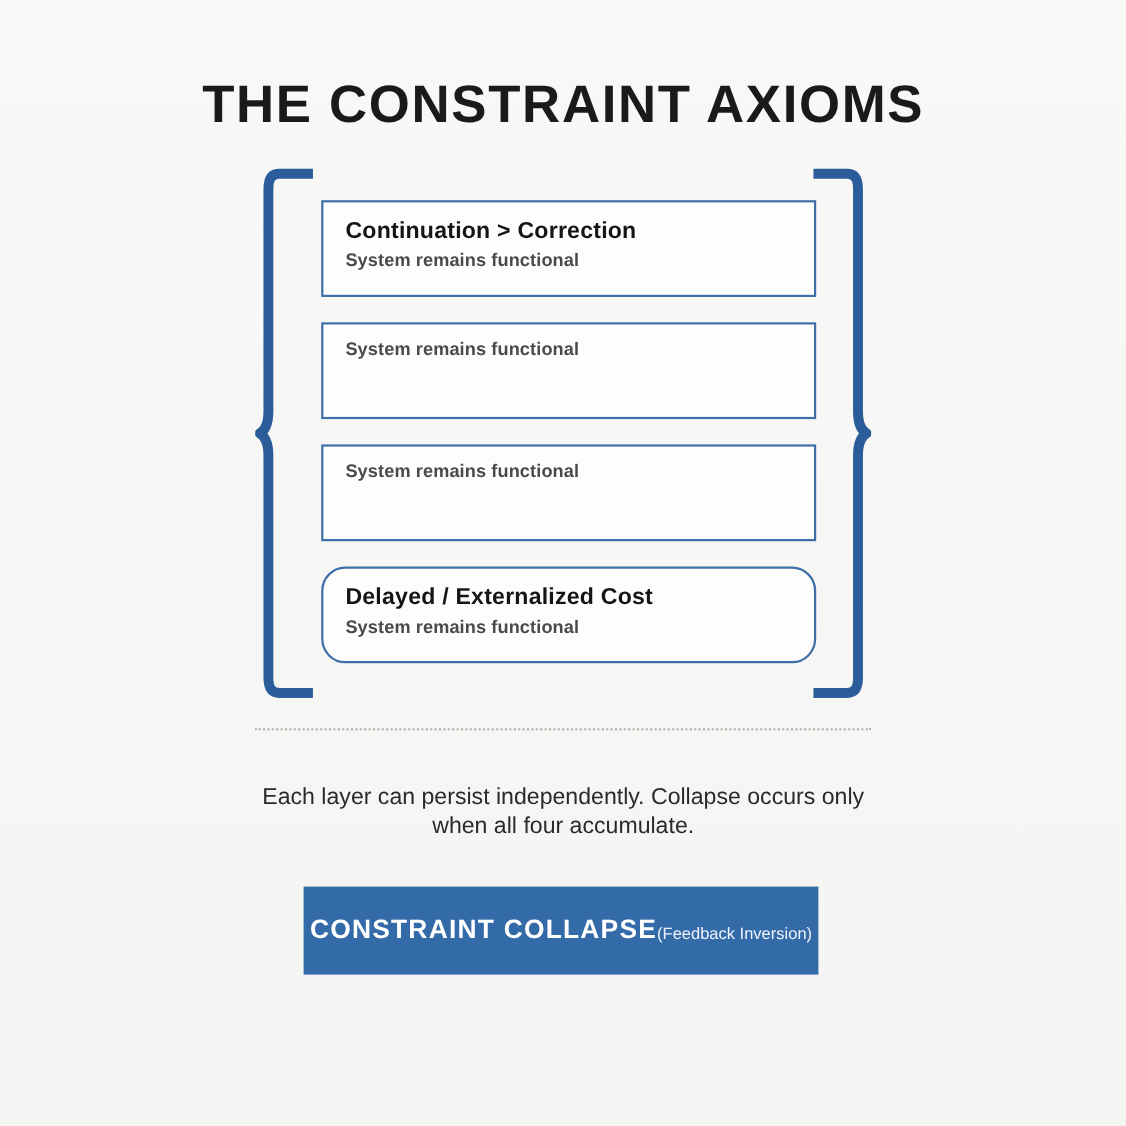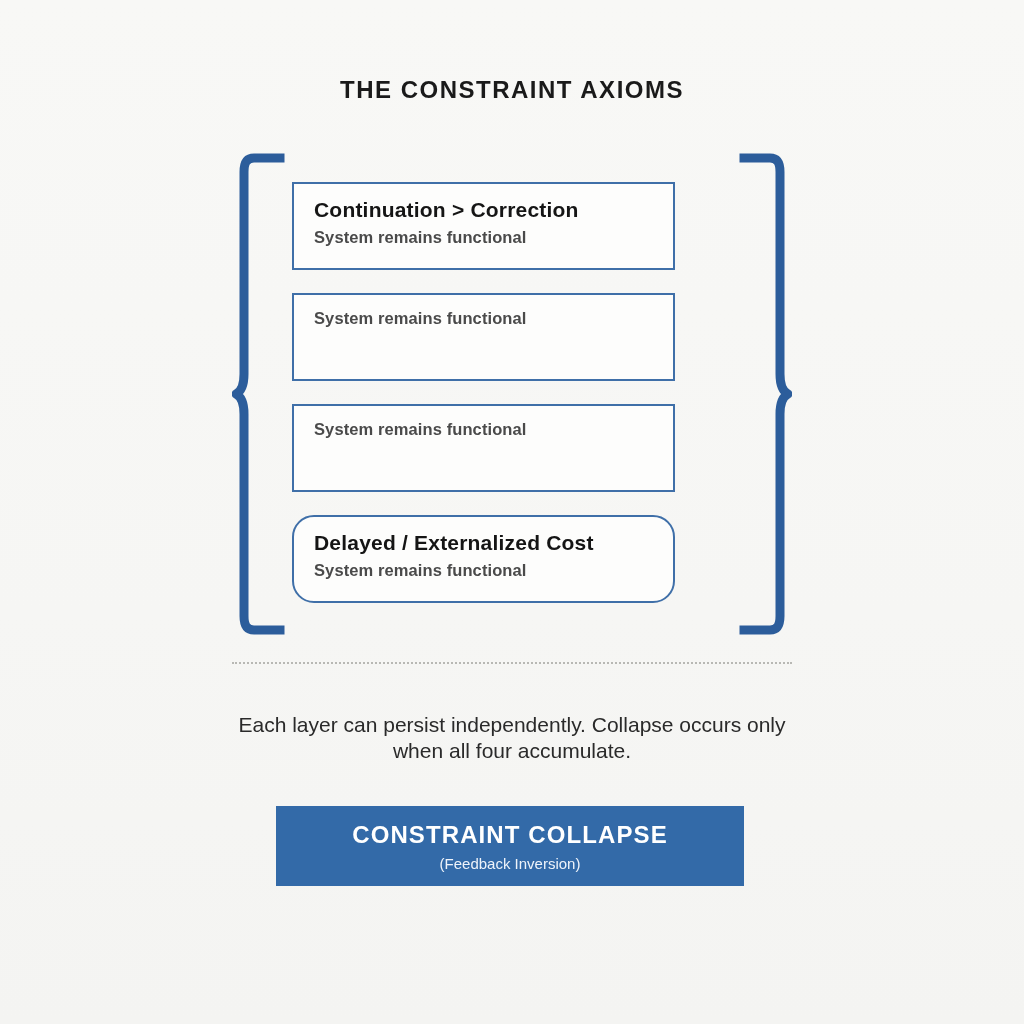--- a/index.html
+++ b/index.html
@@ -17,25 +17,25 @@
     position: relative;
     width: 1024px;
     height: 1024px;
     background: linear-gradient(180deg, #f8f8f6 0%, #f6f6f4 60%, #f4f4f2 100%);
     box-sizing: border-box;
   }
 
   
   .title {
     position: absolute;
-    top: 76px;
+    top: 68px;
     left: 0;
     width: 1024px;
     text-align: center;
-    font-size: 24px;
+    font-size: 48px;
     font-weight: bold;
     letter-spacing: 1.5px;
     color: #1a1a1a;
   }
 
   
   .axiom-group {
     position: absolute;
     left: 232px;
     top: 152px;
@@ -56,21 +56,21 @@
 
   
   .cards {
     position: absolute;
     left: 60px;
     top: 30px;
     width: 440px;
   }
   .card {
     box-sizing: border-box;
-    width: 383px;
+    width: 450px;
     height: 88px;
     border: 2px solid #3f6fa8;
     background: #fdfdfc;
     padding: 14px 20px 0 20px;
     margin-bottom: 23px;
   }
   .card:last-child { margin-bottom: 0; border-radius: 22px; }
   .card-title {
     font-size: 21px;
     font-weight: bold;
@@ -109,21 +109,21 @@
 
   
   .collapse-banner {
     position: absolute;
     left: 276px;
     top: 806px;
     width: 468px;
     height: 80px;
     background: #336aa8;
     display: flex;
-    flex-direction: column;
+    flex-direction: row;
     align-items: center;
     justify-content: center;
   }
   .collapse-title {
     font-size: 24px;
     font-weight: bold;
     letter-spacing: 1.1px;
     color: #ffffff;
   }
   .collapse-sub {

